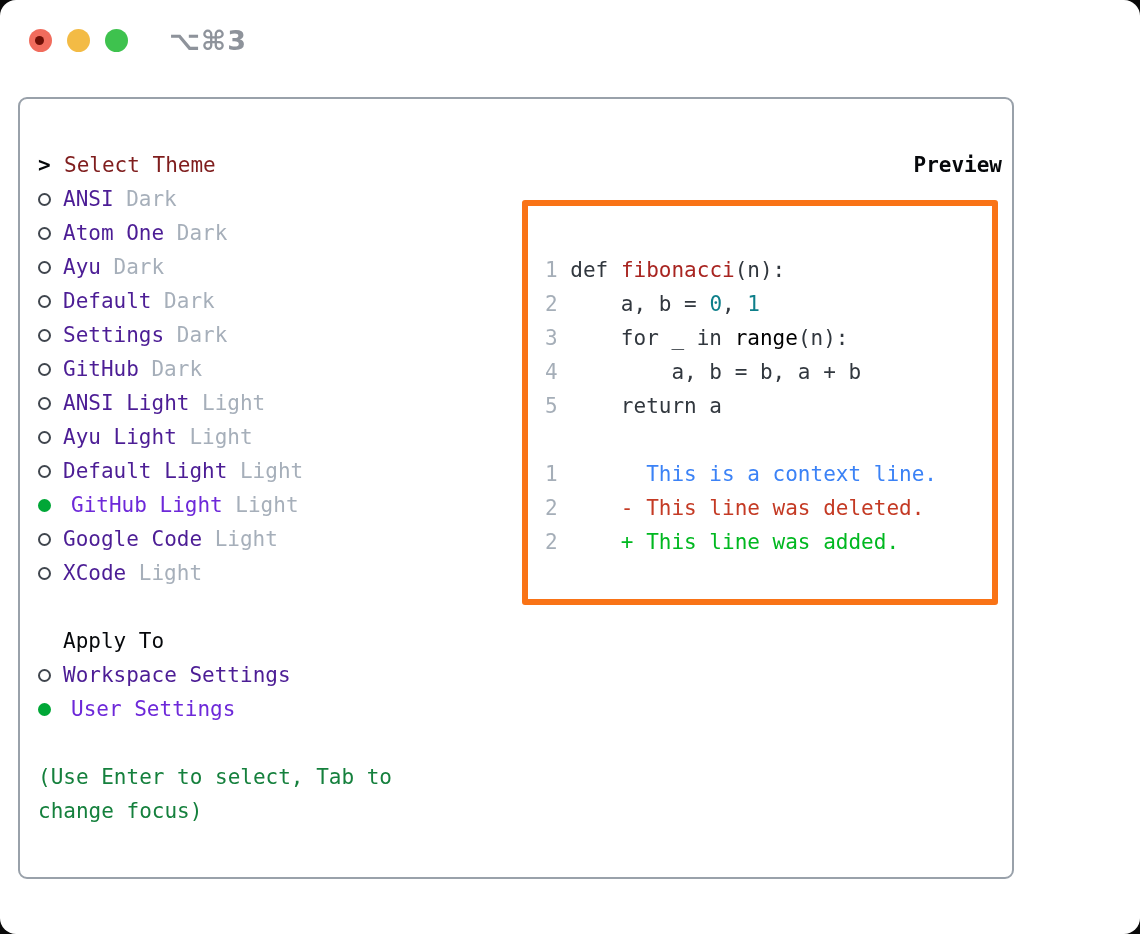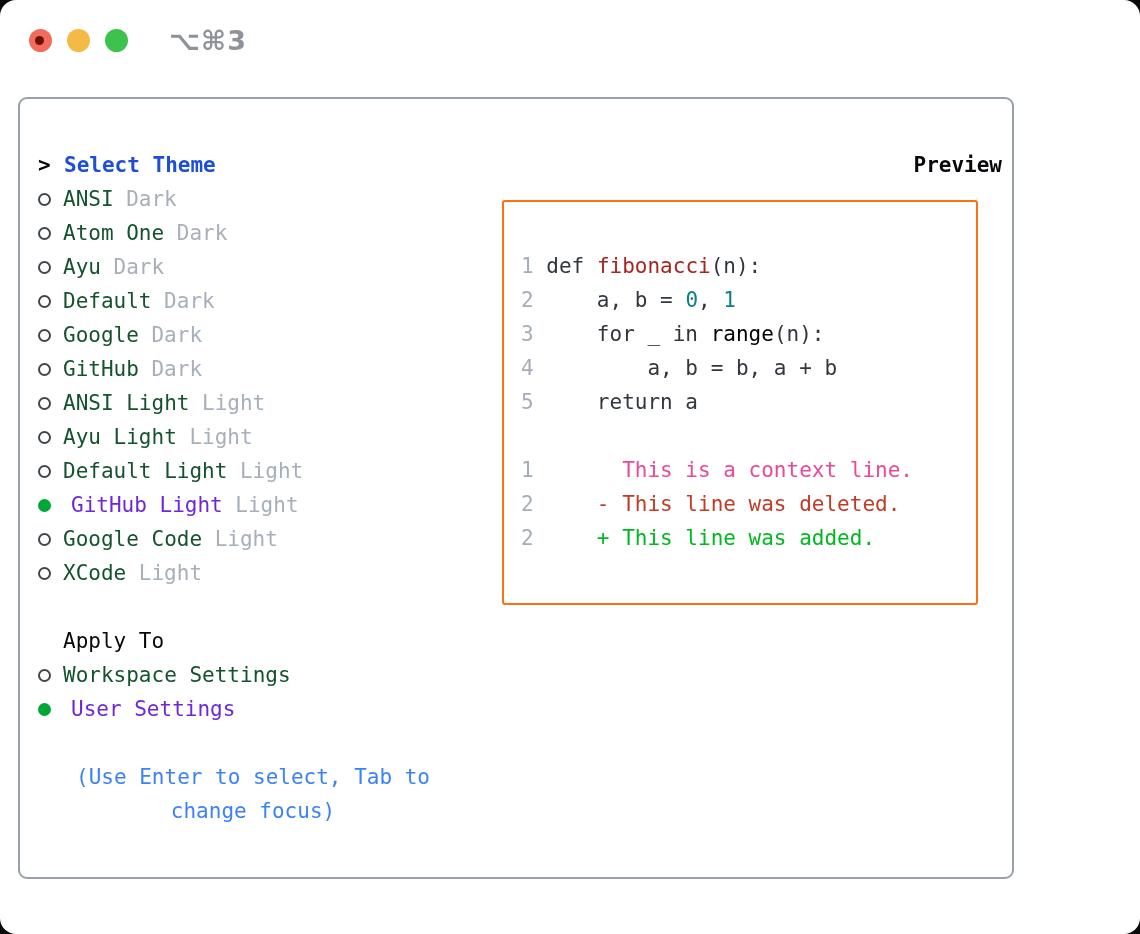--- a/index.html
+++ b/index.html
@@ -47,54 +47,53 @@
   .panel-inner {
     display: flex;
     padding: 49px 0 0 18px;
     font-size: 21px; line-height: 34px;
     color: #2d333b;
   }
   
   .left-col { width: 464px; }
   .row { display: flex; align-items: center; height: 34px; white-space: pre; }
   .prompt { font-weight: bold; color: #06080b; width: 26px; }
-  .header-label { font-weight: bold; color: #1d4ed8; text-align: right; }
+  .header-label { font-weight: normal; color: #7f1d1d; text-align: right; }
   .radio {
     width: 13px; height: 13px; border-radius: 50%;
     border: 2px solid #40464e; box-sizing: border-box;
     margin-right: 12px; flex: 0 0 13px;
   }
   .row.selected .radio { background: #00a737; border-color: #00a737; }
   .row.selected .t-name { color: #6d28d9; margin-left: 8px; }
-  .t-name { color: #14532d; }
+  .t-name { color: #4c1d95; }
   .t-tag { color: #a6afba; margin-left: 12.6px; }
   .apply-header { margin-top: 34px; padding-left: 25px; color: #06080b; height: 34px; line-height: 34px; }
   .hint {
     margin-top: 34px; width: 430px;
-    color: #3b82f6;
-    text-align: center;
+    color: #15803d;
   }
   
   .right-col { width: 500px; }
   .preview-header { font-weight: bold; color: #06080b; height: 34px; line-height: 34px; text-align: right; }
   .preview-box {
-    margin-top: 18px; margin-left: 0;
+    margin-top: 18px; margin-left: 20px;
     width: 476px; height: 405px;
-    border: 2px solid #f97316; border-radius: 3px;
+    border: 6px solid #f97316; border-radius: 3px;
     box-sizing: border-box;
     padding: 47px 0 0 17px;
     background: #ffffff;
   }
   .code-line { height: 34px; line-height: 34px; white-space: pre; font-size: 21px; }
   .ln   { color: #a5aeb8; }
   .c-fg   { color: #31373e; }
   .c-func { color: #a82420; }
   .c-num  { color: #0e7f8a; }
   .c-call { color: #000000; }
-  .c-ctx  { color: #ec4899; }
+  .c-ctx  { color: #3b82f6; }
   .c-del  { color: #c43a24; }
   .c-add  { color: #00b820; }
 </style>
 </head>
 <body>
 
 <div class="window">
 
   <div class="titlebar">
     <div class="light light-close">
@@ -110,21 +109,21 @@
 
       <div class="left-col">
         <div class="row">
           <span class="prompt">&gt;</span><span class="header-label">Select Theme</span>
         </div>
         <div id="theme-list">
             <div class="row"><span class="radio"></span><span class="t-name">ANSI</span><span class="t-tag">Dark</span></div>
             <div class="row"><span class="radio"></span><span class="t-name">Atom One</span><span class="t-tag">Dark</span></div>
             <div class="row"><span class="radio"></span><span class="t-name">Ayu</span><span class="t-tag">Dark</span></div>
             <div class="row"><span class="radio"></span><span class="t-name">Default</span><span class="t-tag">Dark</span></div>
-            <div class="row"><span class="radio"></span><span class="t-name">Google</span><span class="t-tag">Dark</span></div>
+            <div class="row"><span class="radio"></span><span class="t-name">Settings</span><span class="t-tag">Dark</span></div>
             <div class="row"><span class="radio"></span><span class="t-name">GitHub</span><span class="t-tag">Dark</span></div>
             <div class="row"><span class="radio"></span><span class="t-name">ANSI Light</span><span class="t-tag">Light</span></div>
             <div class="row"><span class="radio"></span><span class="t-name">Ayu Light</span><span class="t-tag">Light</span></div>
             <div class="row"><span class="radio"></span><span class="t-name">Default Light</span><span class="t-tag">Light</span></div>
             <div class="row selected"><span class="radio"></span><span class="t-name">GitHub Light</span><span class="t-tag">Light</span></div>
             <div class="row"><span class="radio"></span><span class="t-name">Google Code</span><span class="t-tag">Light</span></div>
             <div class="row"><span class="radio"></span><span class="t-name">XCode</span><span class="t-tag">Light</span></div>
           </div>
 
         <div class="apply-header">Apply To</div>

